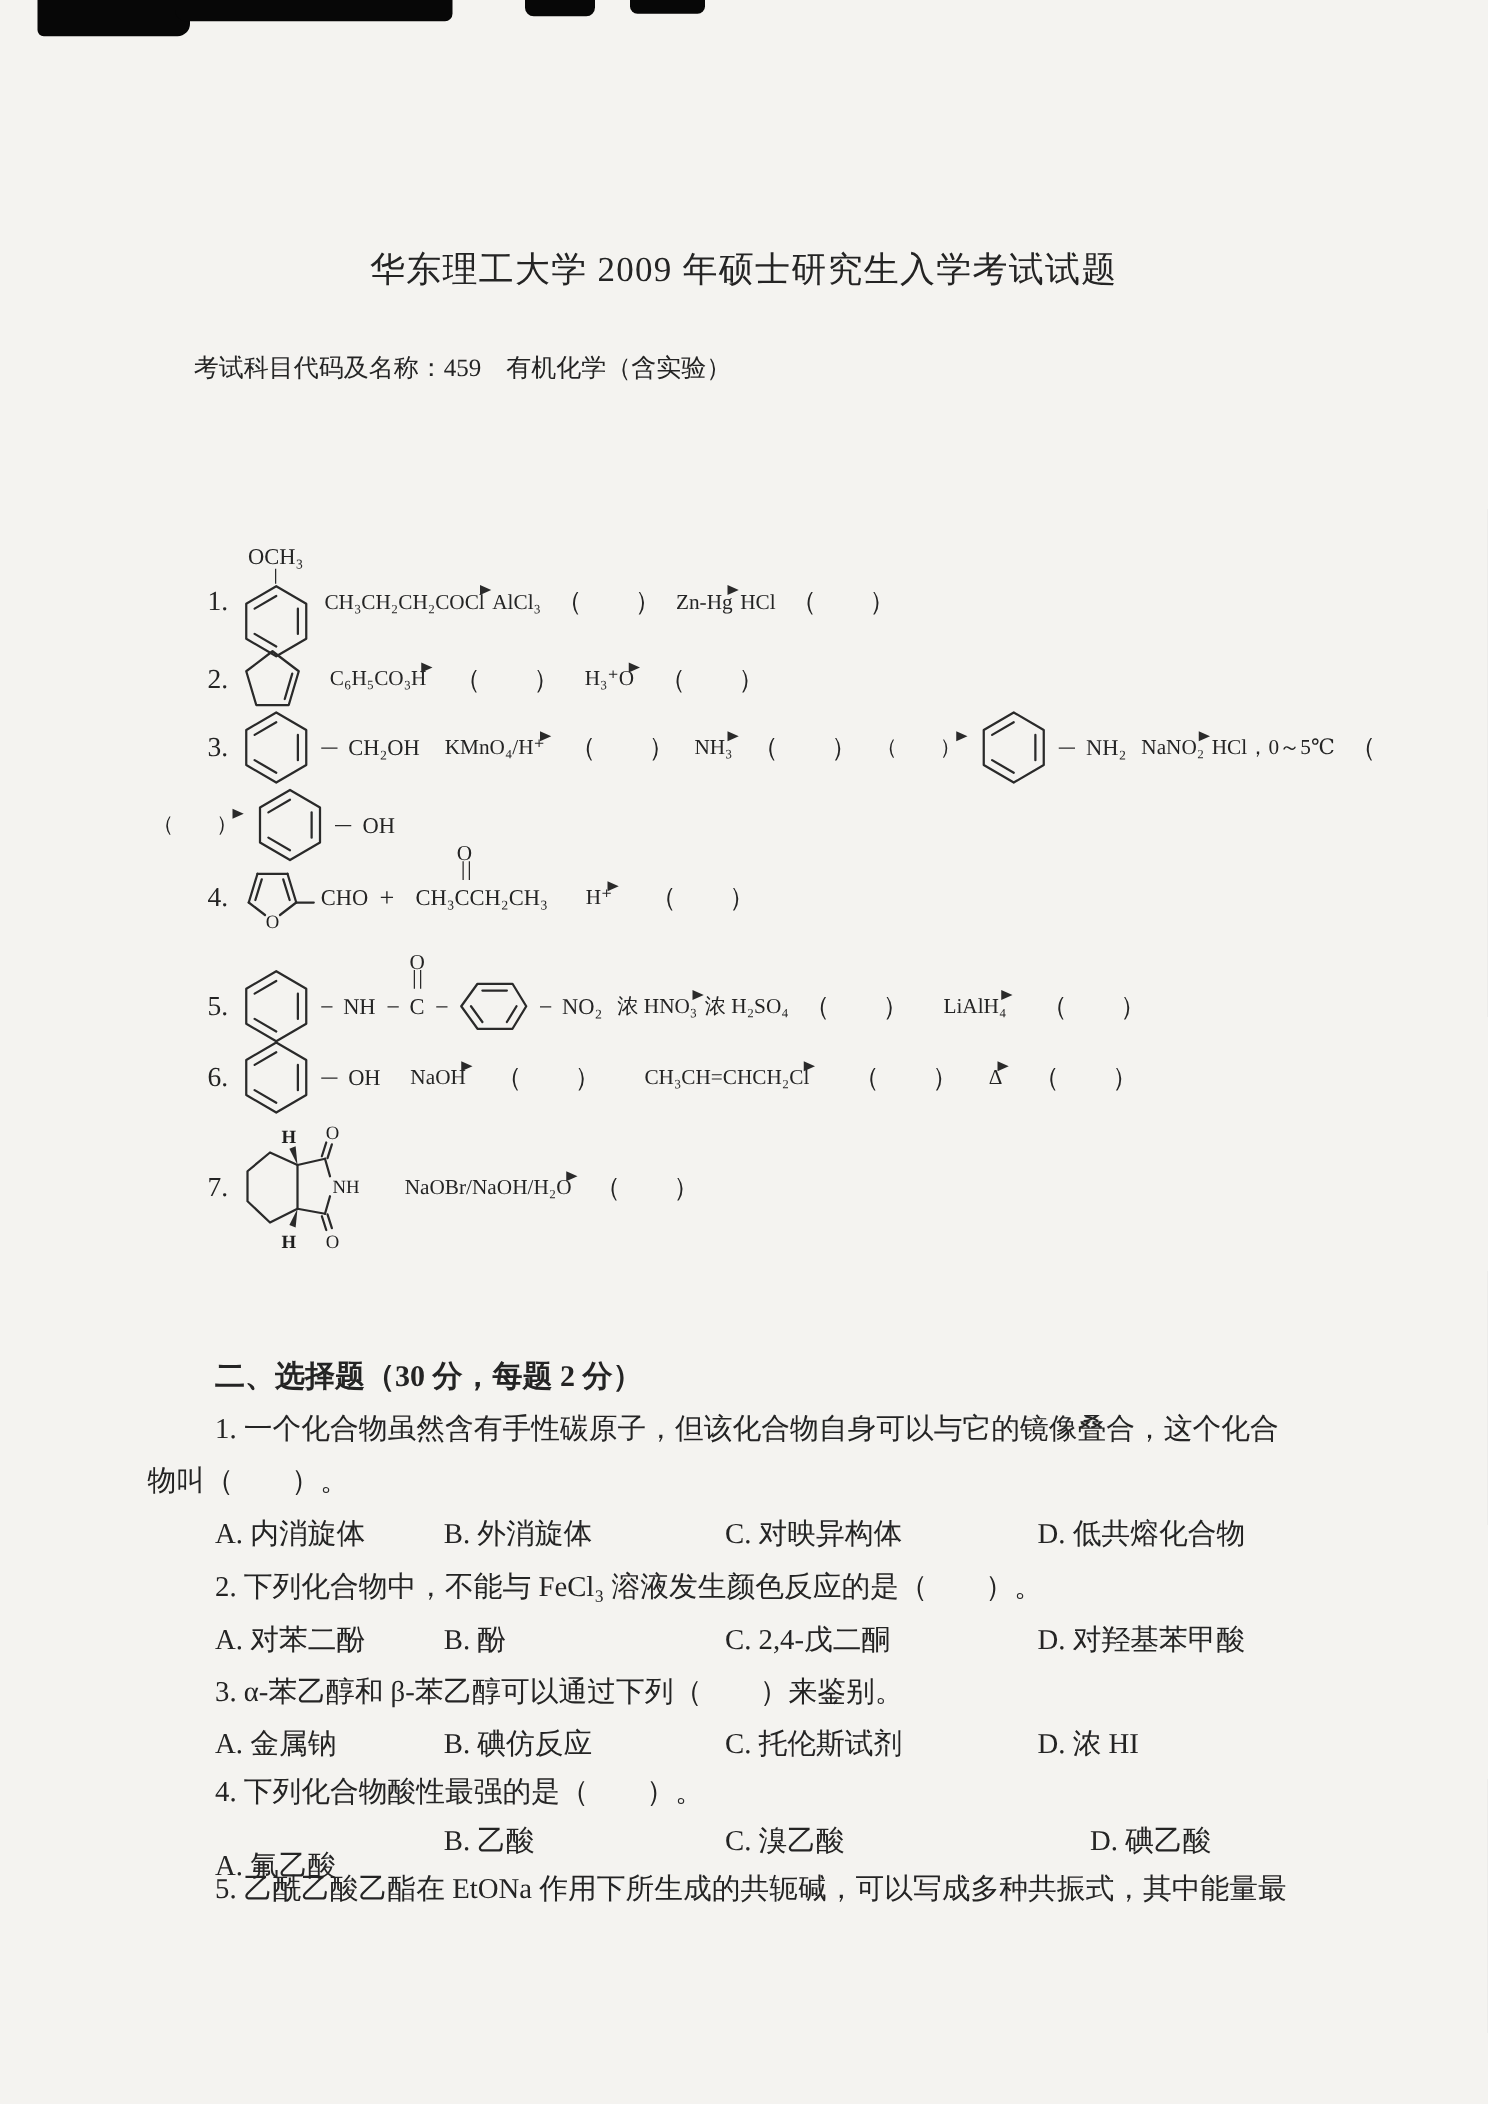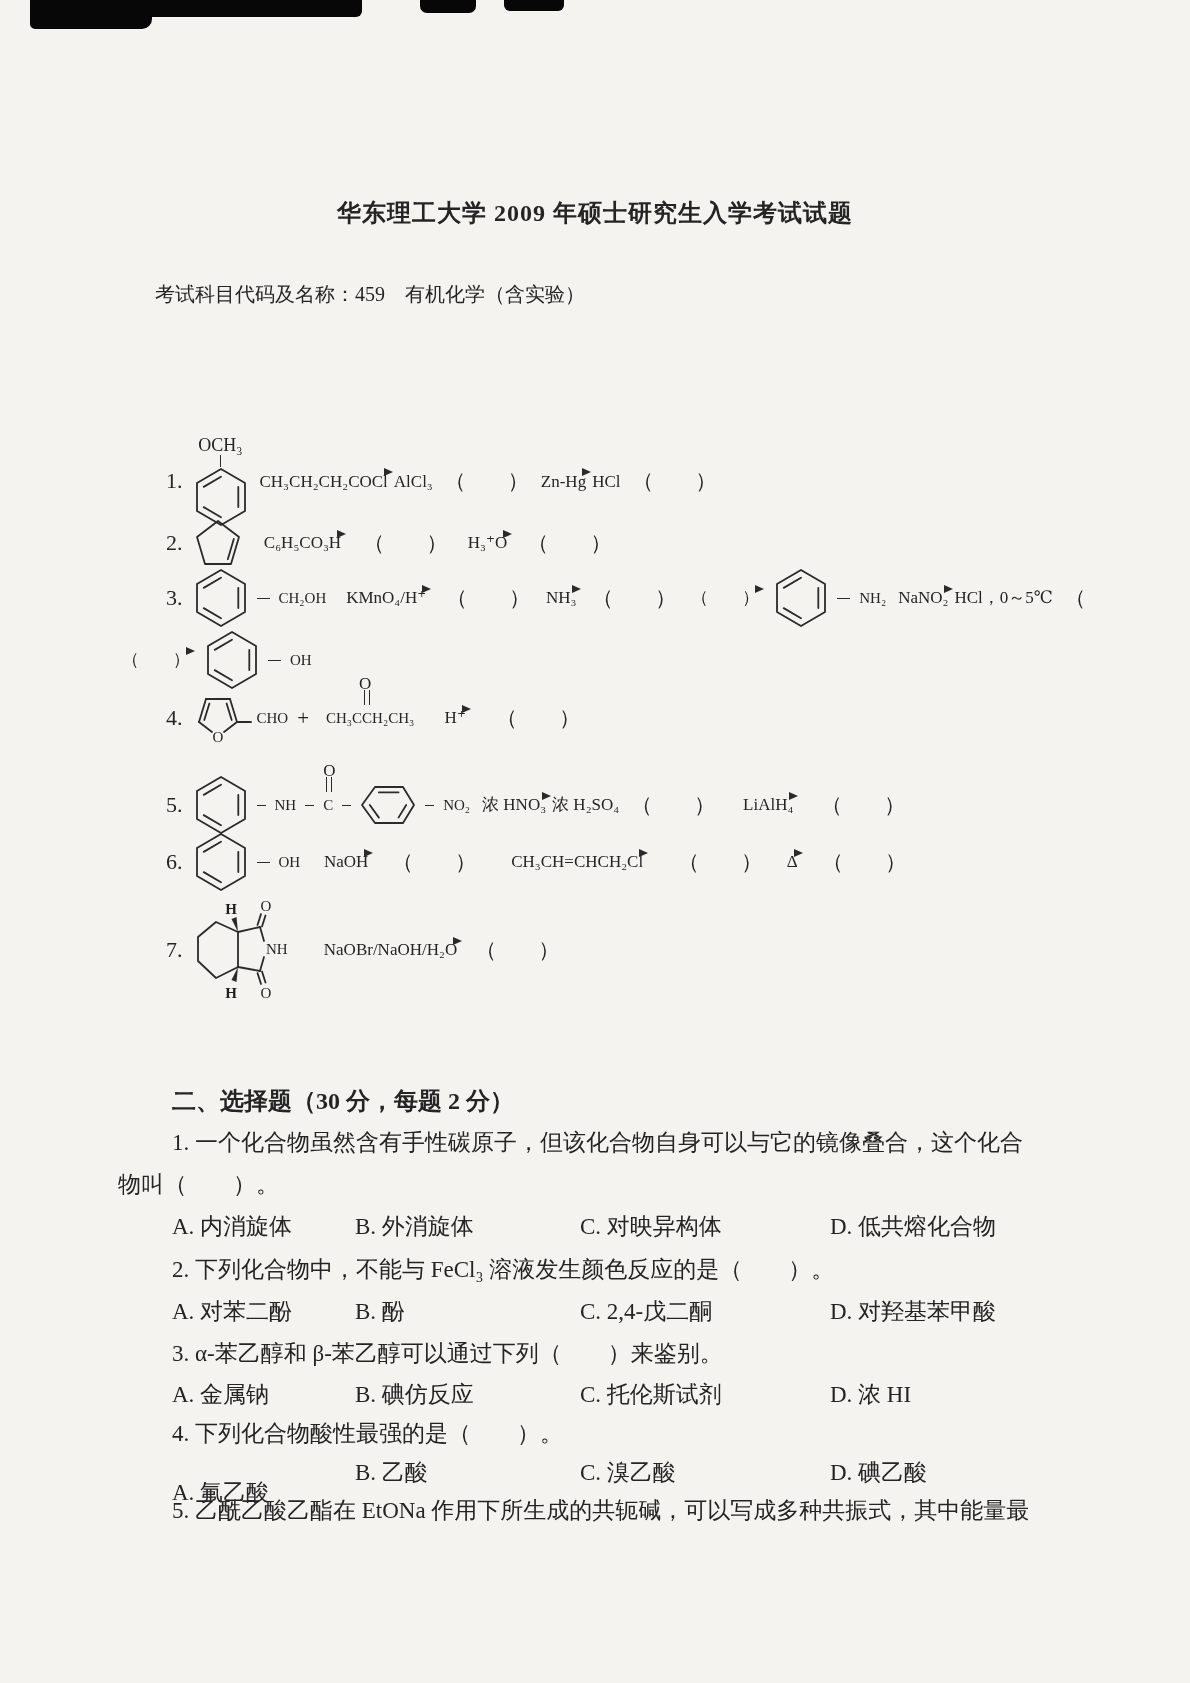--- a/index.html
+++ b/index.html
@@ -1,38 +1,38 @@
 <!DOCTYPE html>
 <html><head>
 <meta charset="utf-8">
 <style>
   html,body{margin:0;padding:0;background:#e8e8e6;}
   .page{position:relative;width:1190px;height:1683px;background:#f4f3f0;overflow:hidden;
         color:#242424;font-family:"Liberation Serif","DejaVu Serif",serif;}
   .art{position:absolute;background:#070707;}
 
   .title{position:absolute;left:0;right:0;top:197px;margin:0;text-align:center;
-         font-size:24px;font-weight:700;letter-spacing:1px;}
+         font-size:28px;font-weight:400;letter-spacing:1px;}
   .subject{position:absolute;left:155px;top:281px;font-size:20px;white-space:nowrap;}
 
   .s1-head{position:absolute;left:170px;top:374px;margin:0;font-size:24px;font-weight:700;white-space:nowrap;}
 
   .rx-row{position:absolute;display:flex;align-items:center;gap:9px;white-space:nowrap;}
   .rx-num{font-size:22px;margin-right:2px;}
   .st{fill:none;stroke:#2a2a2a;stroke-width:1.8;stroke-linejoin:round;stroke-linecap:round;}
   .wdg{fill:#2a2a2a;stroke:none;}
   svg text{fill:#1e1e1e;}
 
   .rx-arrow{display:inline-flex;flex-direction:row;align-items:center;justify-content:center;}
   .alab{font-size:17px;line-height:1.25;padding:0 3px;}
   .aline{position:relative;align-self:stretch;height:0;border-top:1.7px solid #2a2a2a;margin:2px 0;}
   .aline::after{content:"";position:absolute;right:-2px;top:-5.6px;width:0;height:0;
                 border:4.8px solid transparent;border-left:9px solid #2a2a2a;border-right:none;}
   .blank{font-size:21px;}
-  .grp{font-size:15px;}
+  .grp{font-size:18px;}
   .plus{font-size:21px;}
   .bond{width:13px;height:0;border-top:1.7px solid #2a2a2a;flex:none;}
   .bond.short{width:9px;}
   .ring-col{display:inline-flex;flex-direction:column;align-items:center;}
   .sub-lab{font-size:18px;line-height:1.05;}
   .vbond{width:0;height:12px;border-left:1.7px solid #2a2a2a;}
   .relbox{position:relative;display:inline-block;}
   .o-abv{position:absolute;top:-35px;font-size:17px;font-weight:400;font-style:normal;}
   .dbl{position:absolute;top:-19px;width:4px;height:15px;
        border-left:1.6px solid #2a2a2a;border-right:1.6px solid #2a2a2a;font-style:normal;}
@@ -298,18 +298,18 @@
       <span class="oa" style="top:294px;">A. 金属钠</span>
       <span class="ob" style="top:294px;">B. 碘仿反应</span>
       <span class="oc" style="top:294px;">C. 托伦斯试剂</span>
       <span class="od" style="top:294px;">D. 浓 HI</span>
     </div>
     <div class="row" style="top:333px;">4. 下列化合物酸性最强的是（　　）。</div>
     <div class="optrow">
       <span class="oa" style="top:392px;">A. 氟乙酸</span>
       <span class="ob" style="top:372px;">B. 乙酸</span>
       <span class="oc" style="top:372px;">C. 溴乙酸</span>
-      <span class="od" style="top:372px;">D. 碘乙酸</span>
+      <span class="od" style="top:372px;margin-left:42px;">D. 碘乙酸</span>
     </div>
     <div class="row" style="top:410px;">5. 乙酰乙酸乙酯在 EtONa 作用下所生成的共轭碱，可以写成多种共振式，其中能量最</div>
   </div>
 
 </div>
 
 </body></html>

